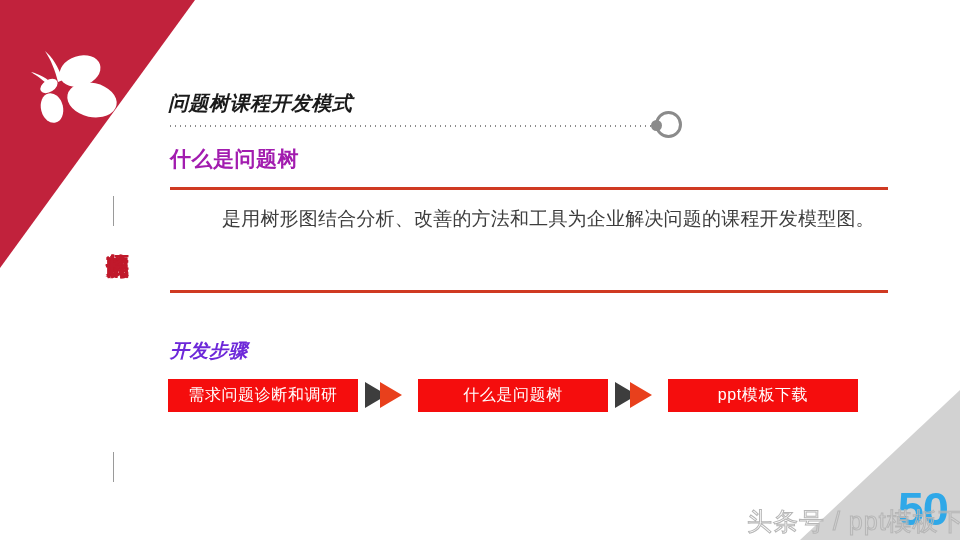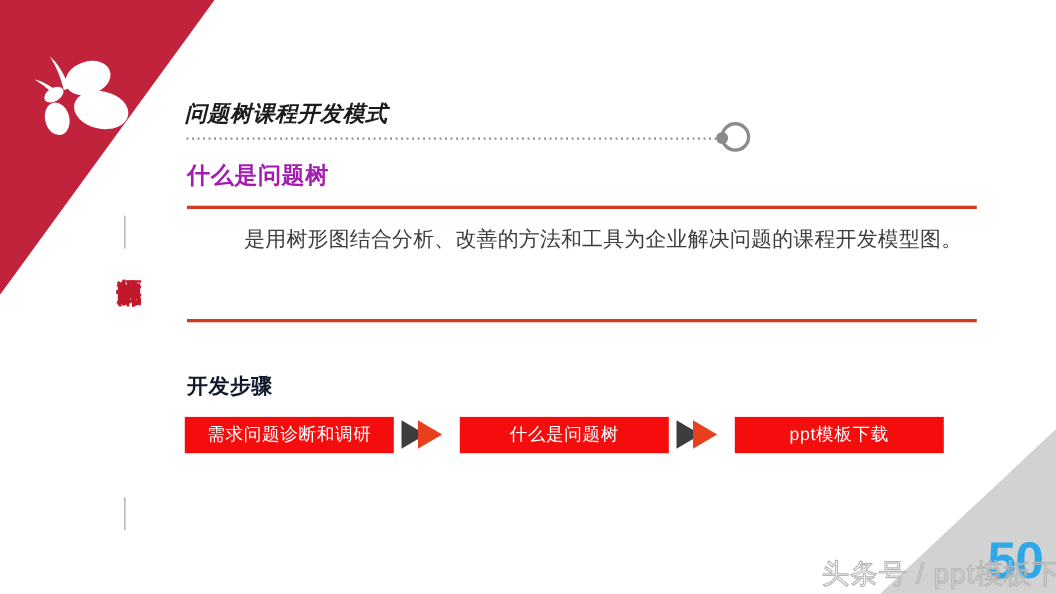--- a/index.html
+++ b/index.html
@@ -125,23 +125,24 @@
     letter-spacing: 0.2px;
     margin-left: 46px;
   }
 
   
   .steps-heading {
     position: absolute;
     left: 170px; top: 338px;
     font-size: 19px;
     font-weight: bold;
-    color: #0f172a;
+    color: #6d28d9;
     letter-spacing: 0.5px;
     white-space: nowrap;
+    font-style: italic;
   }
 
   .flow {
     position: absolute;
     left: 168px; top: 379px;
     width: 690px; height: 33px;
     display: flex;
   }
   .flow-box {
     width: 190px; height: 33px;

